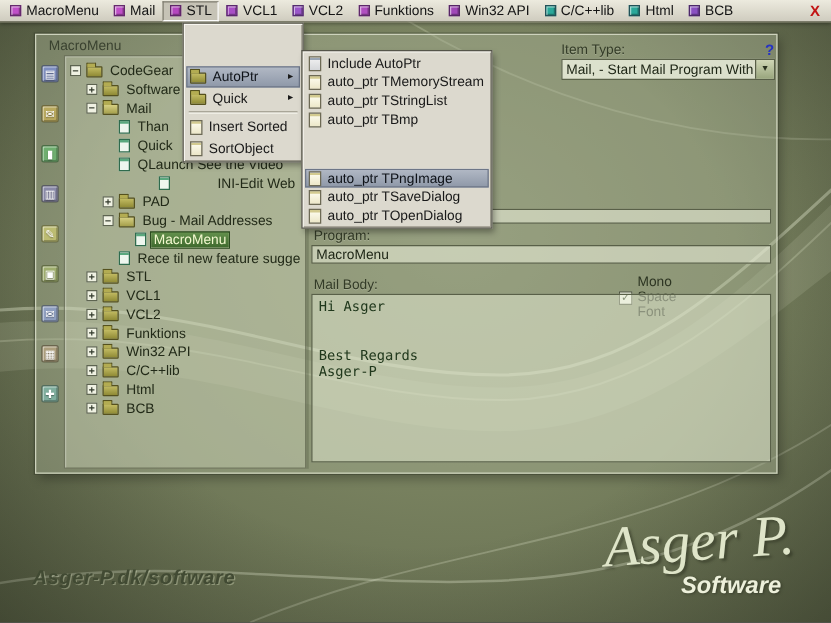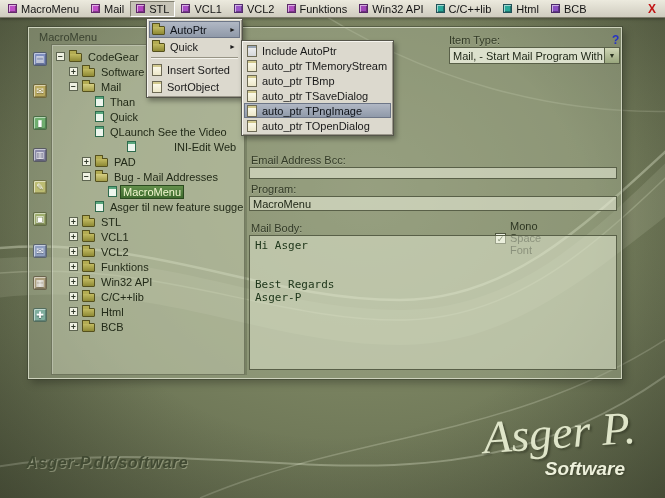--- a/index.html
+++ b/index.html
@@ -27,21 +27,21 @@
 
   
   .menu{position:absolute;background:#dcd9ce;padding:2px;z-index:50;
     border:1px solid #55554a;
     box-shadow:inset 1px 1px 0 #f6f5ef, inset -1px -1px 0 #9a978a, 2px 3px 5px rgba(0,0,0,.35);}
   .menu-stl{left:146px;top:18px;width:97px;}
   .menu-sub{left:241px;top:40px;width:153px;z-index:51;}
   .menu-row{display:flex;align-items:center;gap:5px;height:17px;padding:0 4px 0 3px;
     font-size:11px;color:#191919;white-space:nowrap;}
   .menu-sub .menu-row{height:15px;}
-  .menu-row.hl{background:linear-gradient(#b3bac6,#8d97a7);box-shadow:inset 0 0 0 1px #6d7687;color:#0e1218;}
+  .menu-row.hl{background:linear-gradient(#b3bac6,#8d97a7);box-shadow:inset 0 0 0 1px #6d7687;color:#0e1218;margin-top:32px;}
   .m-arrow{margin-left:auto;font-size:7px;color:#1a1a1a;}
   .m-sep{height:2px;margin:2px 2px;border-top:1px solid #989586;border-bottom:1px solid #f4f3ec;}
   .mlabel{overflow:hidden;}
 
   
   .ic-folder{position:relative;flex:none;width:13px;height:9px;margin-top:2px;
     background:linear-gradient(#c2bb62,#8f8a35);border:1px solid #55511e;border-radius:1px;}
   .ic-folder::before{content:"";position:absolute;left:-1px;top:-4px;width:6px;height:3px;
     background:#b3ac52;border:1px solid #55511e;border-bottom:none;border-radius:1px 1px 0 0;}
   .ic-folder.open{background:linear-gradient(#d6d083,#a49e4a);}
@@ -236,21 +236,21 @@
           <span class="tlabel">Bug - Mail Addresses</span>
         </div>
         <div class="trow sel" style="padding-left: 43px;">
           <span class="t-exp-sp"></span>
           <span class="ic-page"></span>
           <span class="tlabel">MacroMenu</span>
         </div>
         <div class="trow" style="padding-left: 30px;">
           <span class="t-exp-sp"></span>
           <span class="ic-page"></span>
-          <span class="tlabel">Asger til new feature sugge</span>
+          <span class="tlabel">Rece til new feature sugge</span>
         </div>
         <div class="trow" style="padding-left: 17px;">
           <span class="t-exp">+</span>
           <span class="ic-folder"></span>
           <span class="tlabel">STL</span>
         </div>
         <div class="trow" style="padding-left: 17px;">
           <span class="t-exp">+</span>
           <span class="ic-folder"></span>
           <span class="tlabel">VCL1</span>
@@ -337,29 +337,33 @@
       <div class="menu-row">
         <span class="ic-doc gray"></span>
         <span class="mlabel">Include AutoPtr</span>
       </div>
       <div class="menu-row">
         <span class="ic-doc"></span>
         <span class="mlabel">auto_ptr TMemoryStream</span>
       </div>
       <div class="menu-row">
         <span class="ic-doc"></span>
+        <span class="mlabel">auto_ptr TStringList</span>
+      </div>
+      <div class="menu-row">
+        <span class="ic-doc"></span>
         <span class="mlabel">auto_ptr TBmp</span>
       </div>
+      <div class="menu-row hl">
+        <span class="ic-doc"></span>
+        <span class="mlabel">auto_ptr TPngImage</span>
+      </div>
       <div class="menu-row">
         <span class="ic-doc"></span>
         <span class="mlabel">auto_ptr TSaveDialog</span>
       </div>
-      <div class="menu-row hl">
-        <span class="ic-doc"></span>
-        <span class="mlabel">auto_ptr TPngImage</span>
-      </div>
       <div class="menu-row">
         <span class="ic-doc"></span>
         <span class="mlabel">auto_ptr TOpenDialog</span>
       </div>
     </div>
 
 </div>
 
 </body></html>

